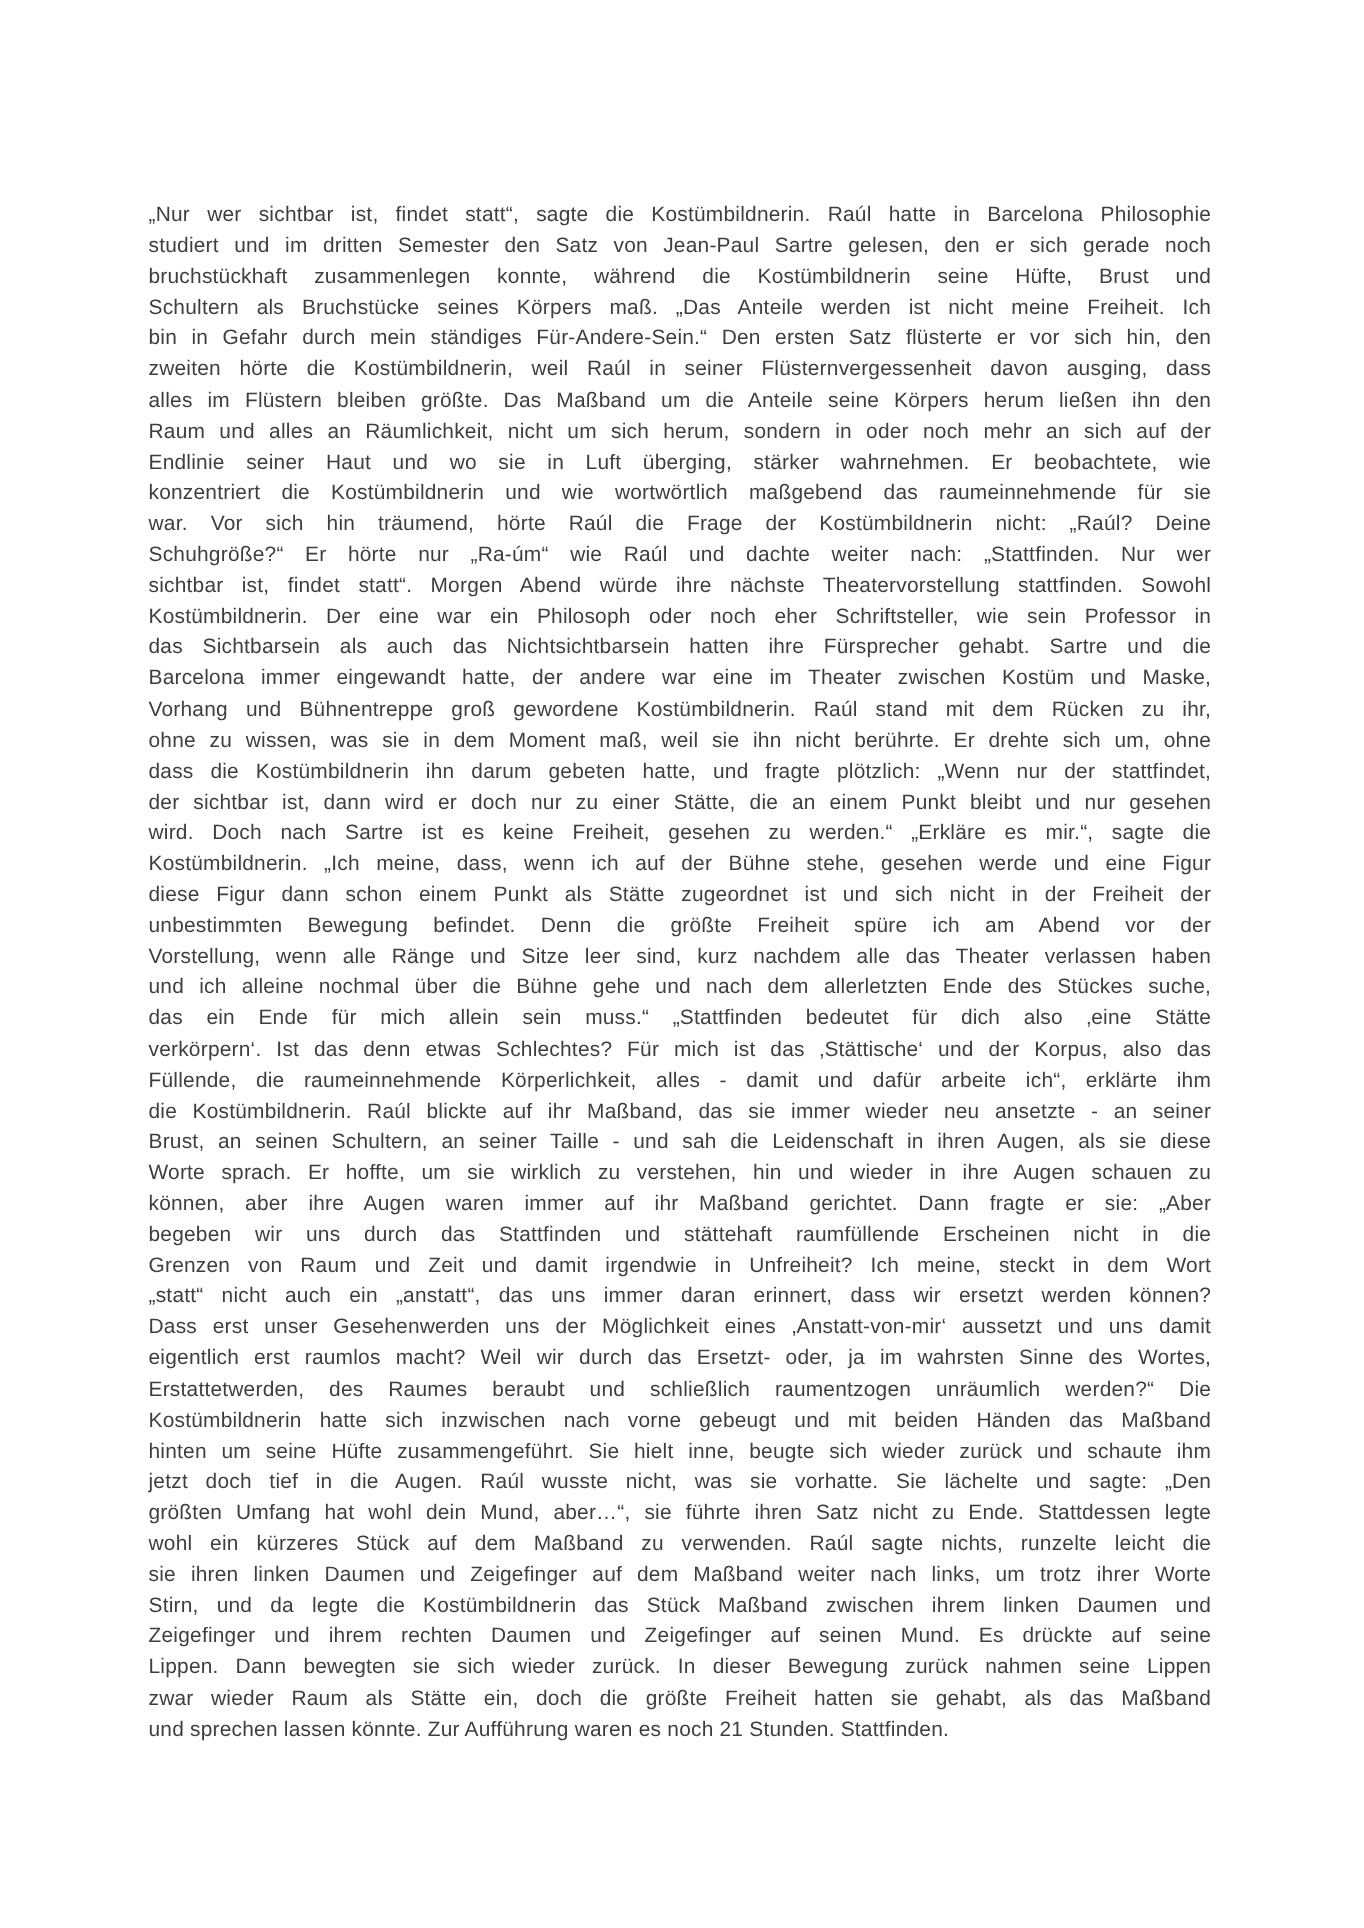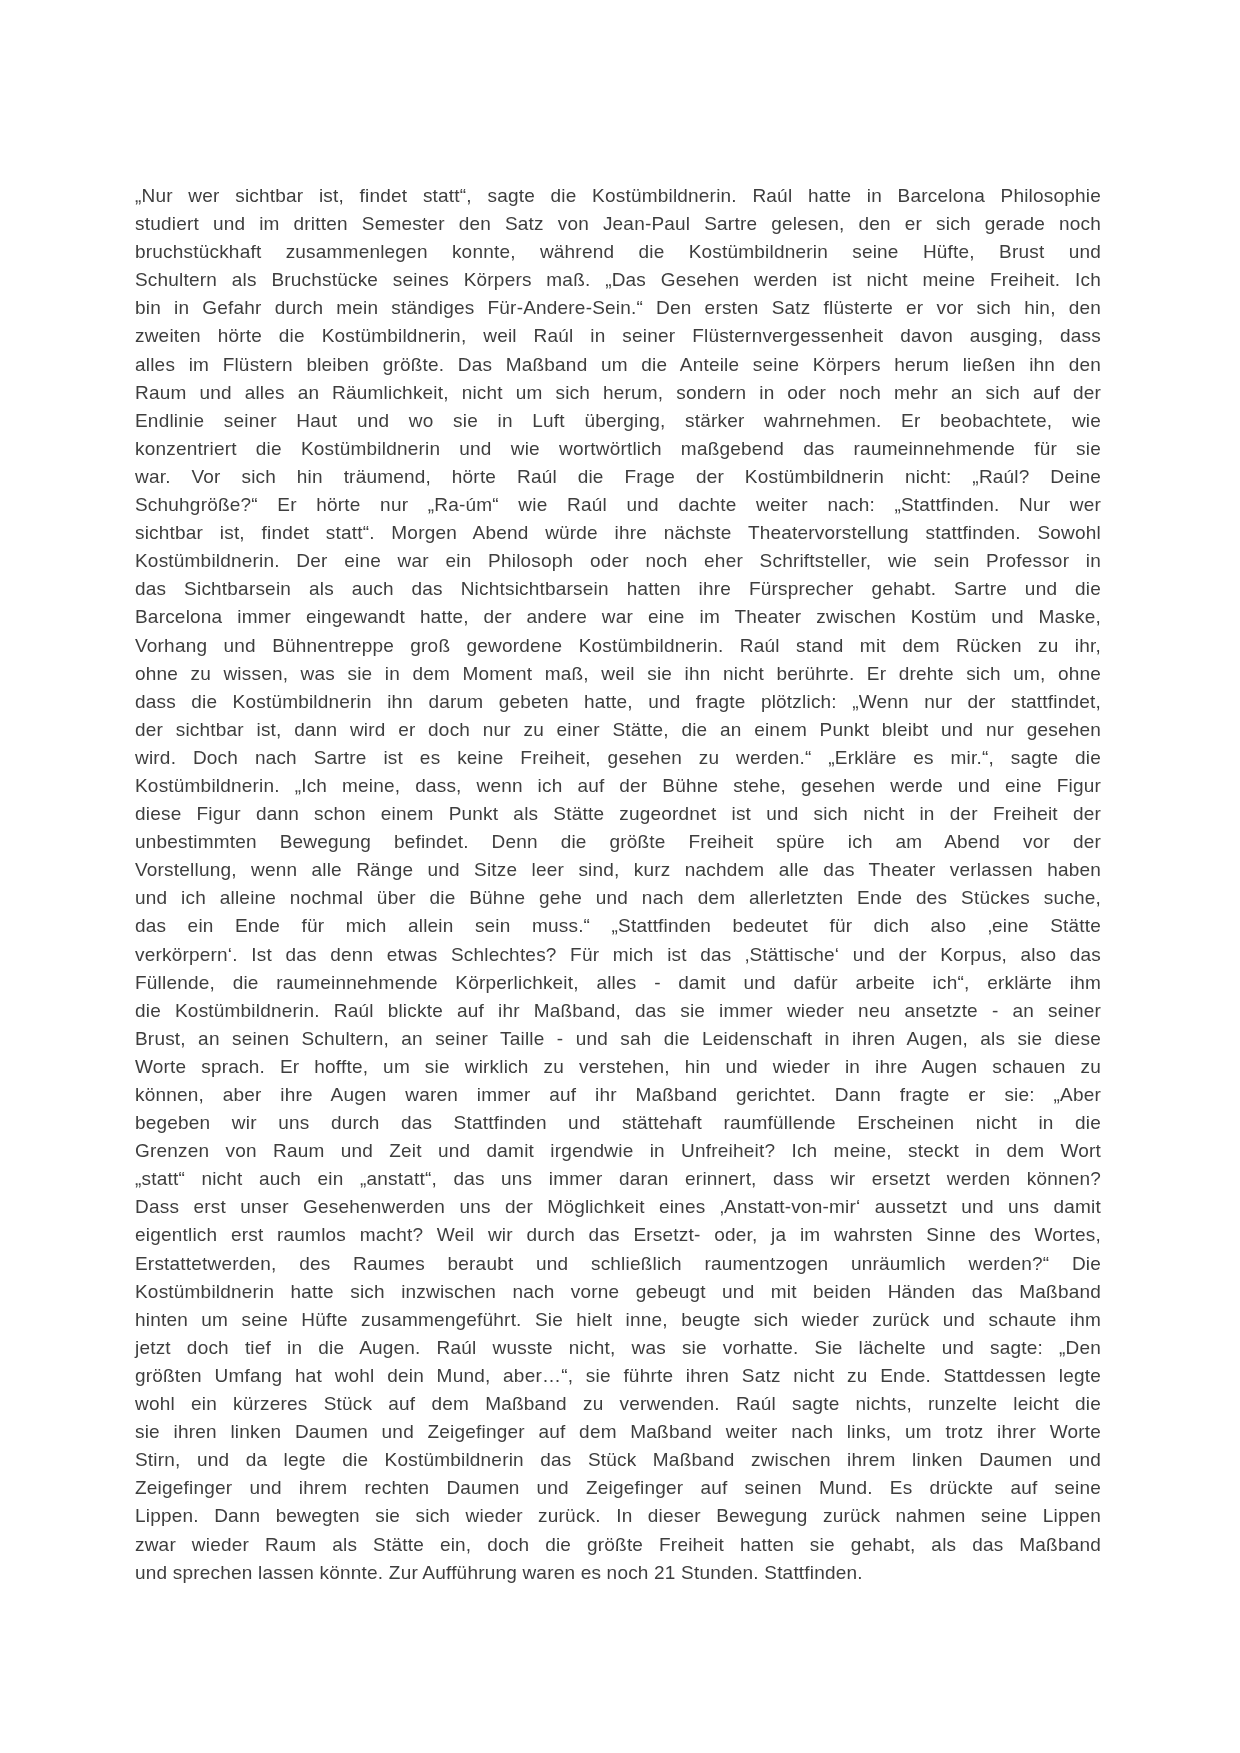--- a/index.html
+++ b/index.html
@@ -38,21 +38,21 @@
   }
 </style>
 </head>
 <body>
 
 <div class="page">
   <div class="text-block">
       <div class="text-line">„Nur wer sichtbar ist, findet statt“, sagte die Kostümbildnerin. Raúl hatte in Barcelona Philosophie</div>
       <div class="text-line">studiert und im dritten Semester den Satz von Jean-Paul Sartre gelesen, den er sich gerade noch</div>
       <div class="text-line">bruchstückhaft zusammenlegen konnte, während die Kostümbildnerin seine Hüfte, Brust und</div>
-      <div class="text-line">Schultern als Bruchstücke seines Körpers maß. „Das Gesehen werden ist nicht meine Freiheit. Ich</div>
+      <div class="text-line">Schultern als Bruchstücke seines Körpers maß. „Das Anteile werden ist nicht meine Freiheit. Ich</div>
       <div class="text-line">bin in Gefahr durch mein ständiges Für-Andere-Sein.“ Den ersten Satz flüsterte er vor sich hin, den</div>
       <div class="text-line">zweiten hörte die Kostümbildnerin, weil Raúl in seiner Flüsternvergessenheit davon ausging, dass</div>
       <div class="text-line">alles im Flüstern bleiben größte. Das Maßband um die Anteile seine Körpers herum ließen ihn den</div>
       <div class="text-line">Raum und alles an Räumlichkeit, nicht um sich herum, sondern in oder noch mehr an sich auf der</div>
       <div class="text-line">Endlinie seiner Haut und wo sie in Luft überging, stärker wahrnehmen. Er beobachtete, wie</div>
       <div class="text-line">konzentriert die Kostümbildnerin und wie wortwörtlich maßgebend das raumeinnehmende für sie</div>
       <div class="text-line">war. Vor sich hin träumend, hörte Raúl die Frage der Kostümbildnerin nicht: „Raúl? Deine</div>
       <div class="text-line">Schuhgröße?“ Er hörte nur „Ra-úm“ wie Raúl und dachte weiter nach: „Stattfinden. Nur wer</div>
       <div class="text-line">sichtbar ist, findet statt“. Morgen Abend würde ihre nächste Theatervorstellung stattfinden. Sowohl</div>
       <div class="text-line">Kostümbildnerin. Der eine war ein Philosoph oder noch eher Schriftsteller, wie sein Professor in</div>

